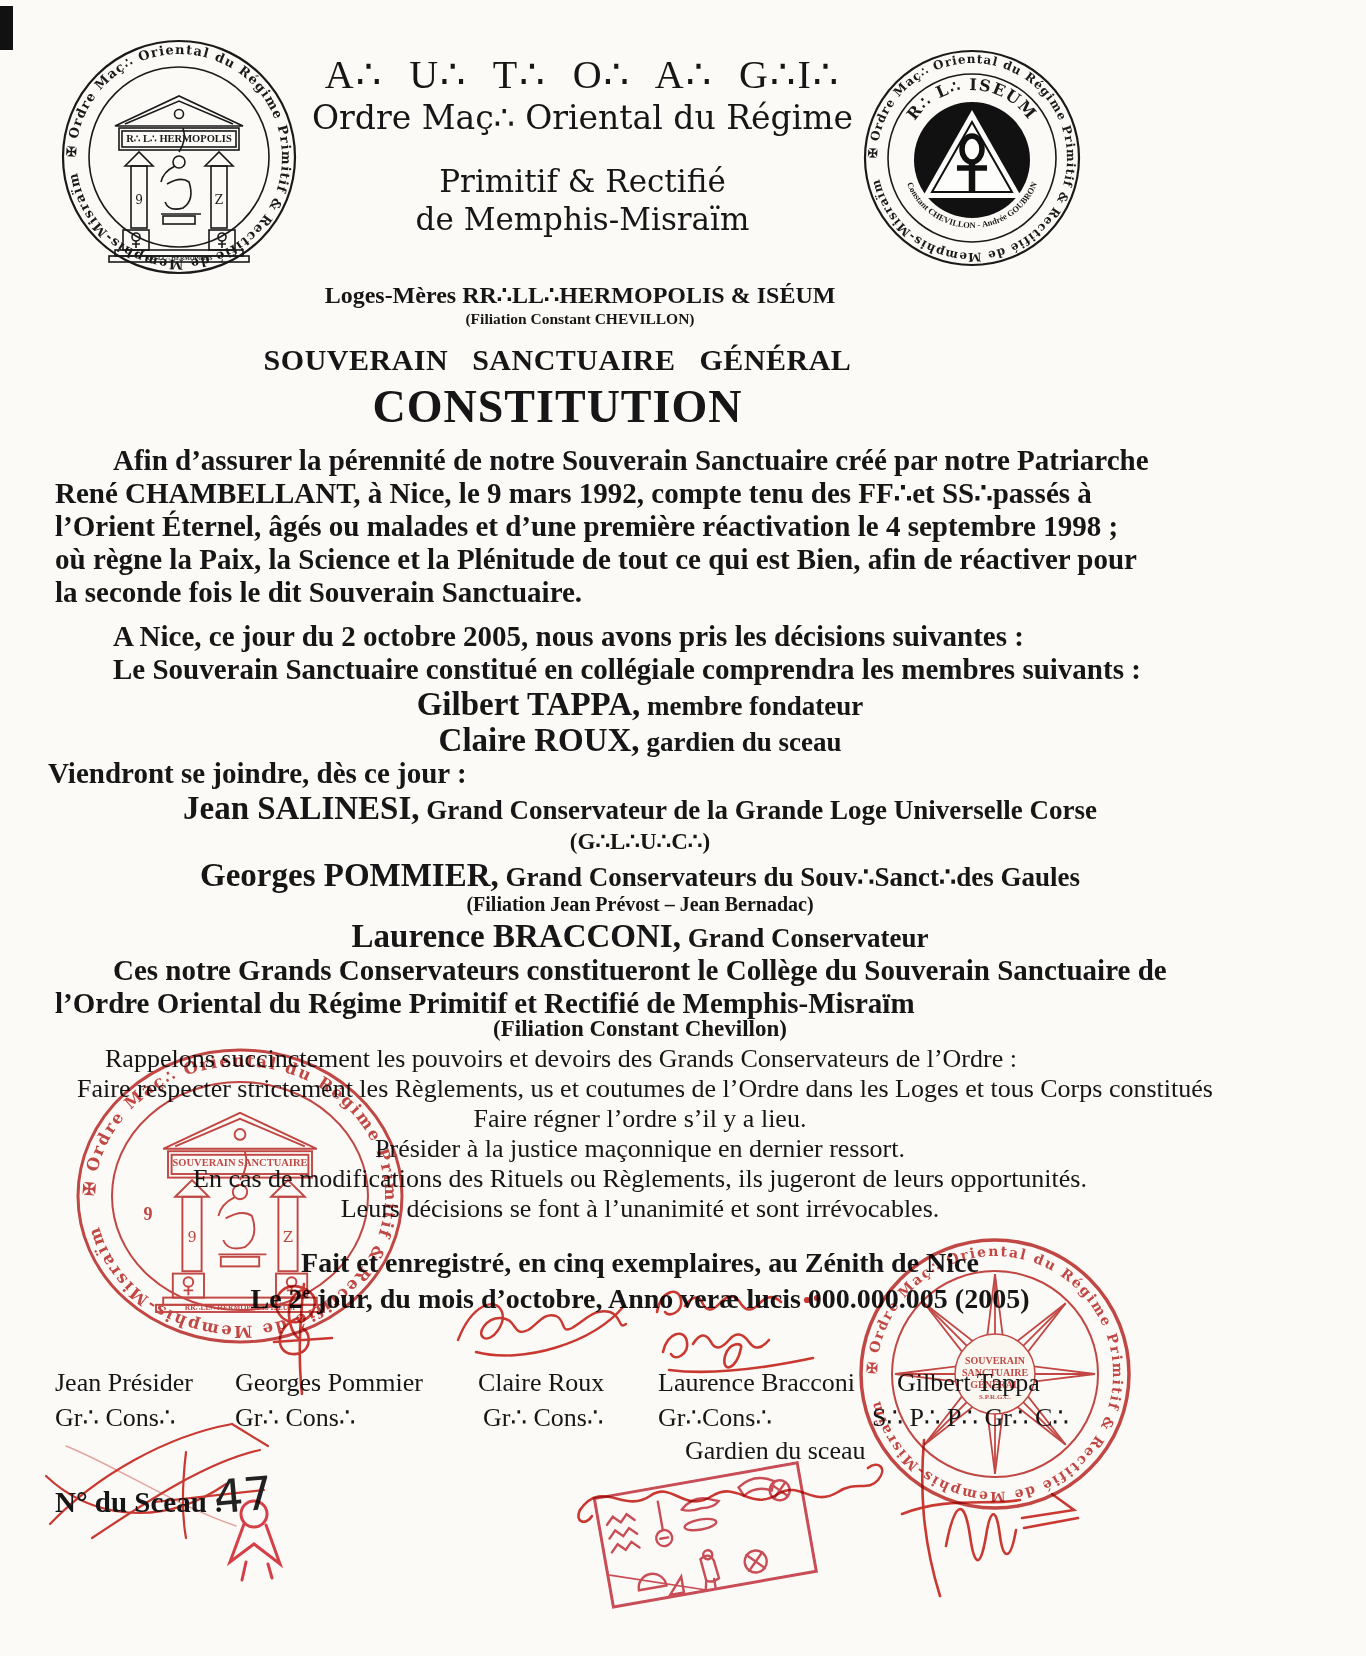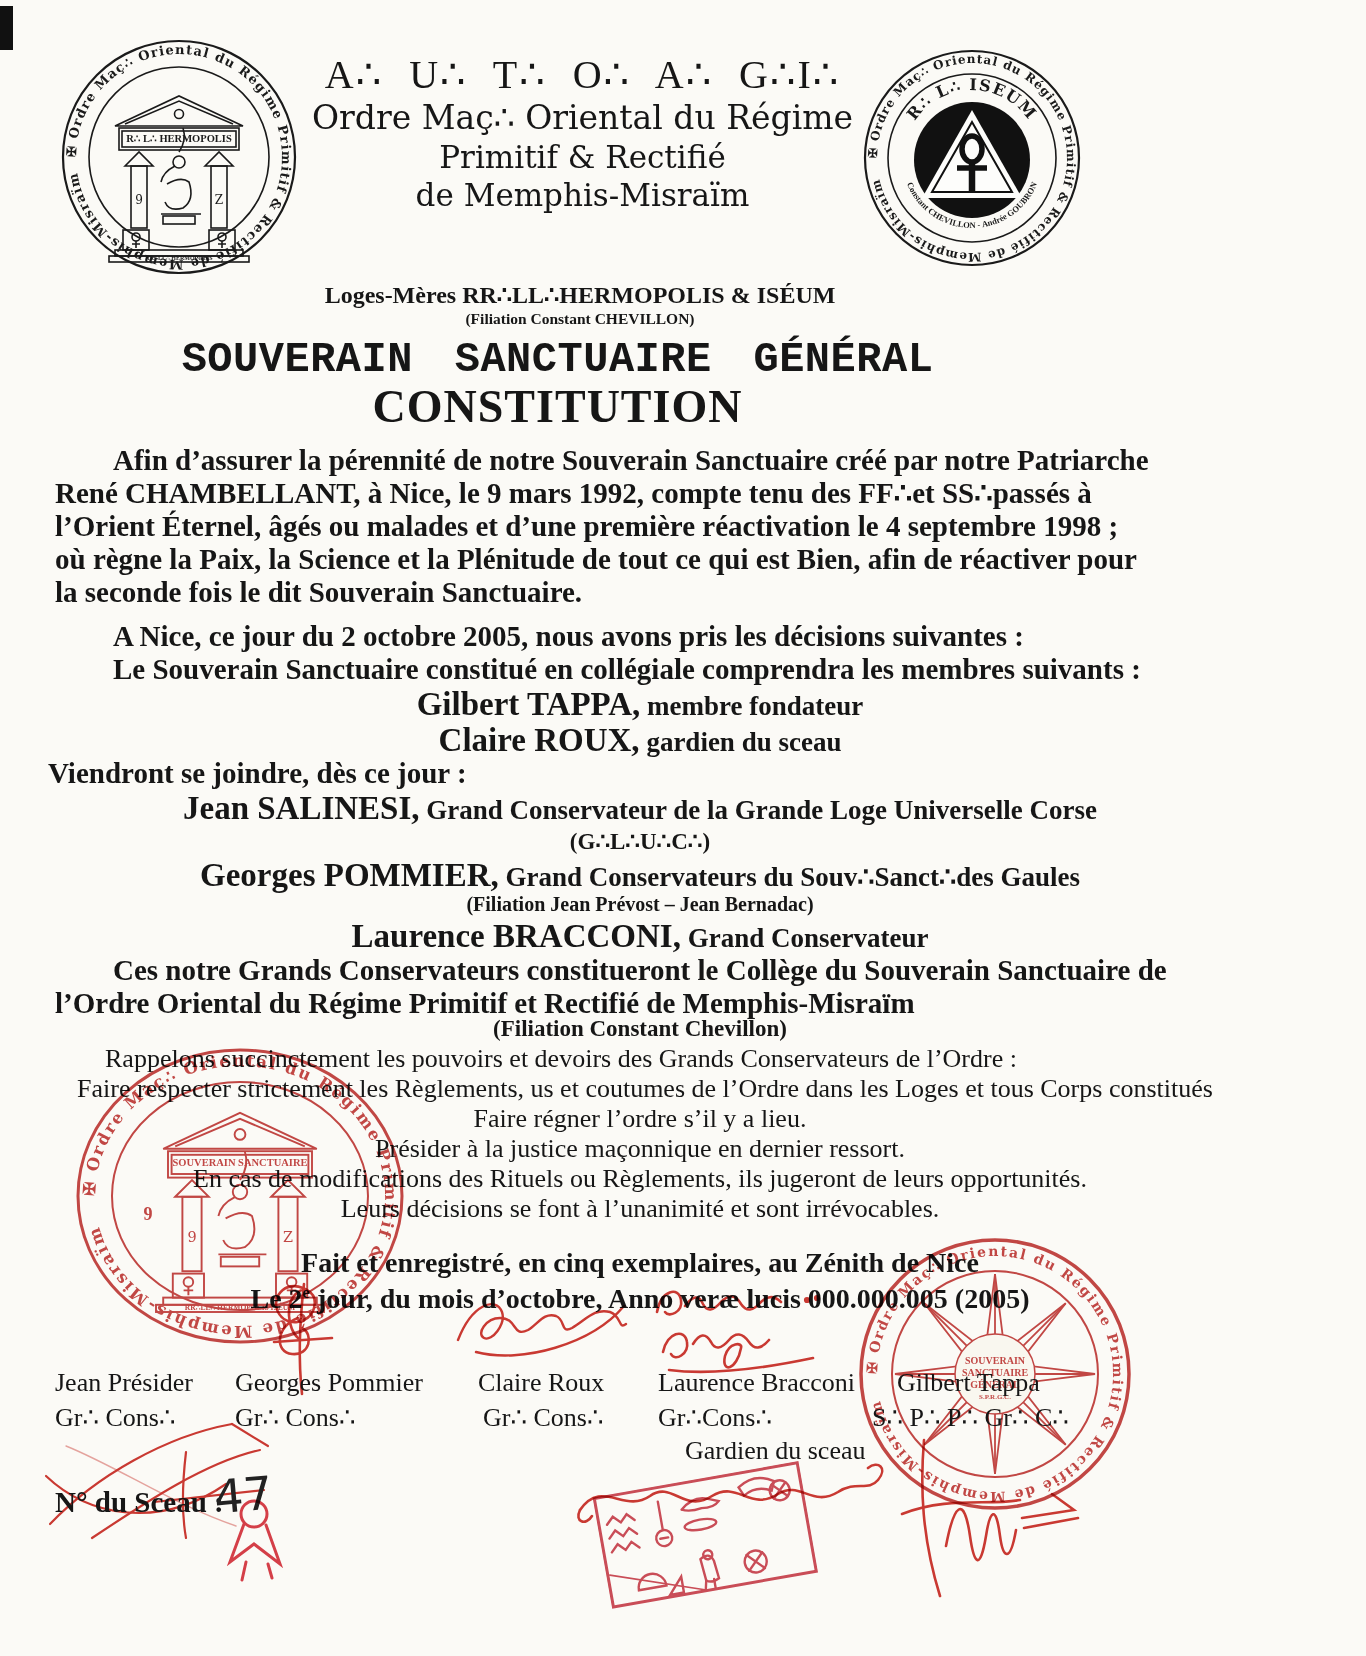--- a/index.html
+++ b/index.html
@@ -64,21 +64,21 @@
   </text>
   <use href="#templeG" xlink:href="#templeG" transform="translate(49,54)" style="color:#1a1a1a"></use>
   <text x="119" y="104" font-size="10.5" font-weight="bold" text-anchor="middle" fill="#1a1a1a" font-family="Liberation Serif,serif">R∴ L∴ HERMOPOLIS</text>
   <text x="119" y="222" font-size="6" font-weight="bold" text-anchor="middle" fill="#1a1a1a" font-family="Liberation Serif,serif">RR∴LL∴ HERMOPOLIS</text>
 </svg>
 </div>
 
 <div class="abs" style="left:295px;top:52px;width:575px;text-align:center;">
   <div style="font-size:40px;line-height:46px;word-spacing:14px;letter-spacing:2px;">A∴ U∴ T∴ O∴ A∴ G∴I∴</div>
   <div class="blackletter" style="font-size:33px;line-height:40px;">Ordre Maç∴ Oriental du Régime</div>
-  <div class="blackletter" style="font-size:31px;line-height:38px;">Primitif &amp; Rectifié</div>
+  <div class="blackletter" style="font-size:31px;line-height:38px;margin-top:24px;">Primitif &amp; Rectifié</div>
   <div class="blackletter" style="font-size:31px;line-height:38px;">de Memphis-Misraïm</div>
 </div>
 
 <div class="abs" style="left:862px;top:48px;">
 <svg width="220" height="220" viewBox="0 0 220 220">
   <defs>
     <path id="ringR" d="M110 110 m-95 0 a95 95 0 1 1 190 0 a95 95 0 1 1 -190 0"></path>
     <path id="ringRtop" d="M110 110 m-68 0 a68 68 0 1 1 136 0 a68 68 0 1 1 -136 0"></path>
     <path id="ringRbot" d="M110 110 m-70 0 a70 70 0 1 0 140 0 a70 70 0 1 0 -140 0"></path>
   </defs>
@@ -103,21 +103,21 @@
   </g>
 </svg>
 </div>
 
 <div class="abs" style="left:150px;top:281px;width:860px;text-align:center;">
   <div class="b" style="font-size:24px;line-height:28px;">Loges-Mères RR∴LL∴HERMOPOLIS &amp; ISÉUM</div>
   <div class="b" style="font-size:15.5px;line-height:20px;">(Filiation Constant CHEVILLON)</div>
 </div>
 
 <div class="abs" style="left:30px;top:338px;width:1055px;text-align:center;">
-  <div class="b" style="font-size:42px;line-height:44px;word-spacing:16px;letter-spacing:.5px;font-family:Liberation Mono, monospace;">SOUVERAIN SANCTUAIRE GÉNÉRAL</div>
+  <div class="b" style="font-size:30px;line-height:44px;word-spacing:16px;letter-spacing:.5px;">SOUVERAIN SANCTUAIRE GÉNÉRAL</div>
   <div class="b" style="font-size:46px;line-height:50px;letter-spacing:1px;">CONSTITUTION</div>
 </div>
 
 <div class="abs body-txt" style="left:55px;top:444px;width:1262px;">
   <div class="body-txt" style="text-indent:58px;white-space:nowrap;">Afin d’assurer la pérennité de notre Souverain Sanctuaire créé par notre Patriarche</div>
   <div class="body-txt" style="white-space:nowrap;">René CHAMBELLANT, à Nice, le 9 mars 1992, compte tenu des FF∴et SS∴passés à</div>
   <div class="body-txt" style="white-space:nowrap;">l’Orient Éternel, âgés ou malades et d’une première réactivation le 4 septembre 1998 ;</div>
   <div class="body-txt" style="white-space:nowrap;">où règne la Paix, la Science et la Plénitude de tout ce qui est Bien, afin de réactiver pour</div>
   <div class="body-txt" style="white-space:nowrap;">la seconde fois le dit Souverain Sanctuaire.</div>
 </div>

